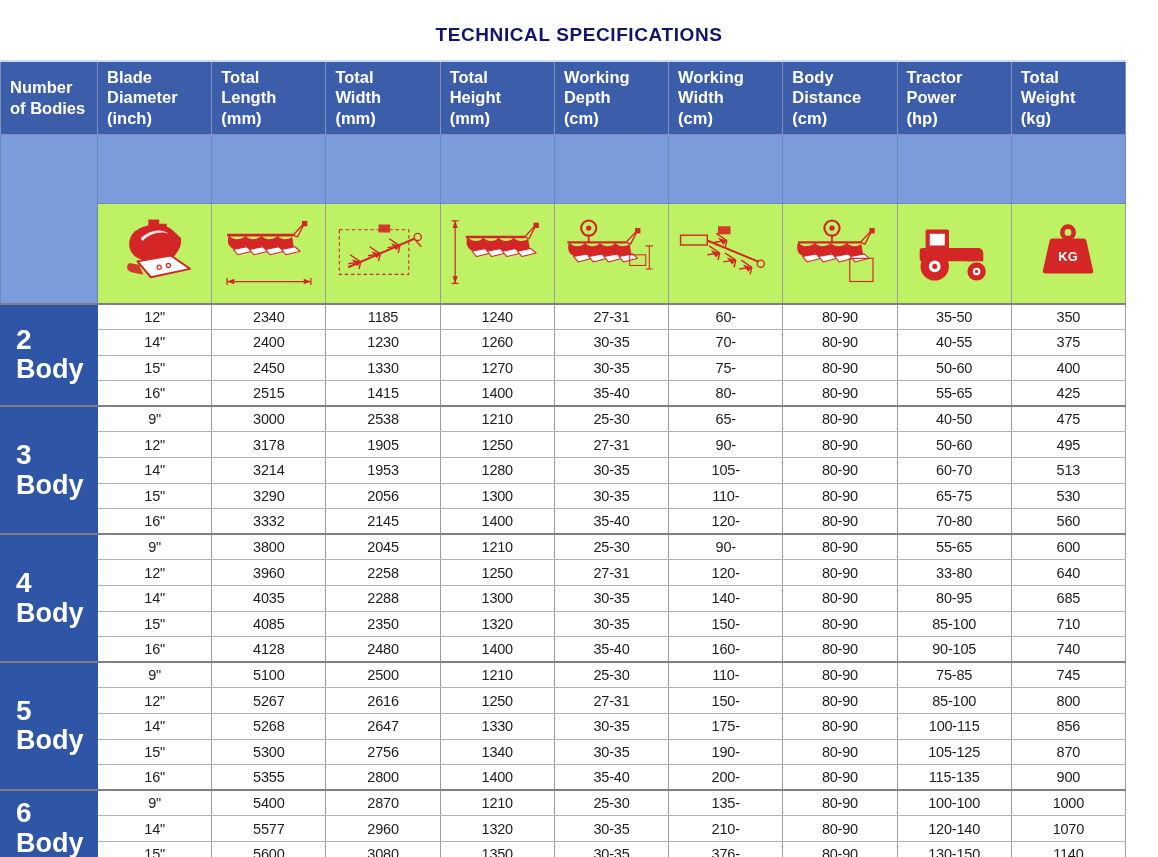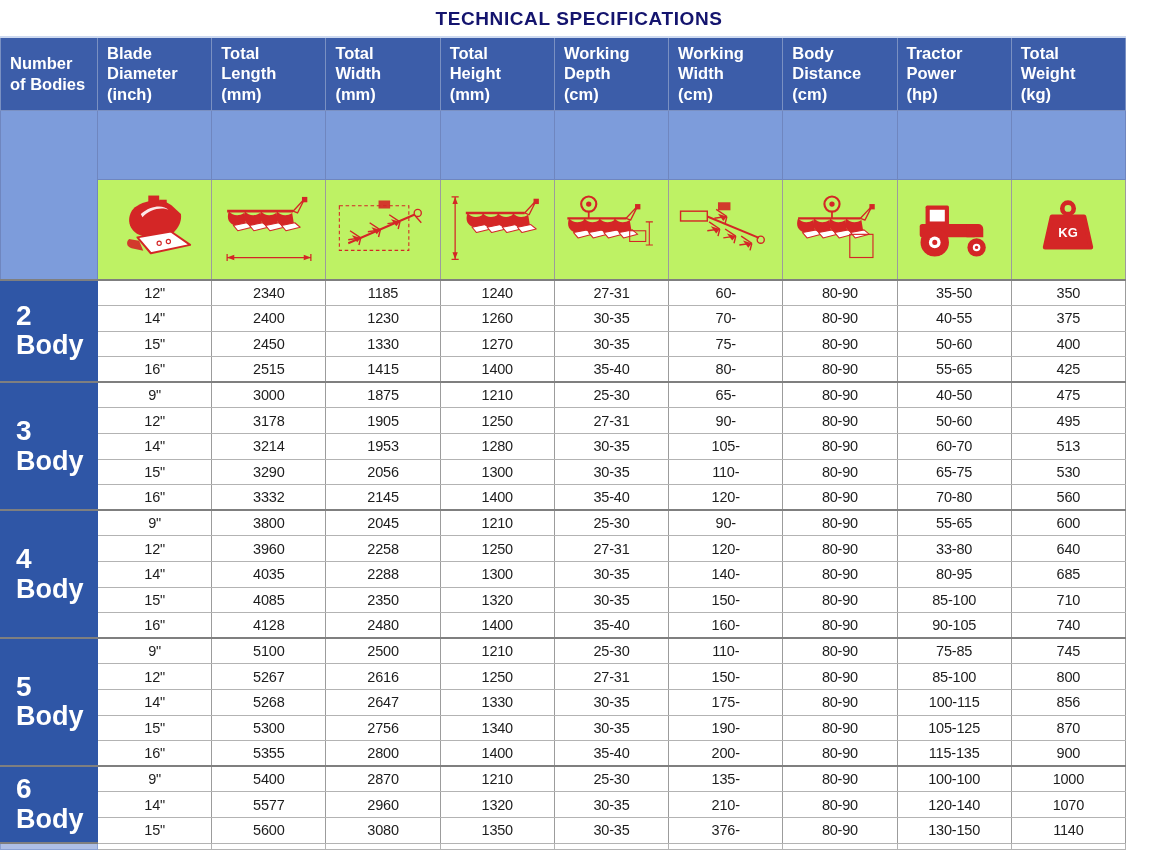--- a/index.html
+++ b/index.html
@@ -11,22 +11,22 @@
     --grid:#9c9c9c;
     --grid-light:#b3b3b3;
     --grid-heavy:#7f7f7f;
   }
   *{box-sizing:border-box;}
   body{
     width:1158px;height:857px;margin:0;overflow:hidden;background:#fff;
     font-family:"Liberation Sans",sans-serif;
   }
   .page-title{
-    text-align:center;padding-top:8px;font-size:19px;font-weight:bold;
-    color:var(--title-navy);letter-spacing:.6px;height:36px;
+    text-align:center;font-size:19px;font-weight:bold;
+    color:var(--title-navy);letter-spacing:.6px;height:36px;margin-top:24px;
   }
   table.spec{
     border-collapse:collapse;table-layout:fixed;width:1126px;margin-left:0;
     border-top:2px solid #cdd9f0;border-left:1px solid var(--grid);
     border-right:1px solid var(--grid);
   }
   th,td{padding:0;}
   thead th{
     background:var(--header-blue);color:#fff;font-weight:bold;font-size:16.5px;
     text-align:left;padding:4px 4px 4px 9px;white-space:pre-line;line-height:1.25;
@@ -303,21 +303,21 @@
         <td class="data">55-65</td>
         <td class="data">425</td>
       </tr>
       <tr class="data-row group-start">
         <td class="group" rowspan="5">
           <div class="g-num">3</div>
           <div class="g-word">Body</div>
         </td>
         <td class="data">9"</td>
         <td class="data">3000</td>
-        <td class="data">1875</td>
+        <td class="data">2538</td>
         <td class="data">1210</td>
         <td class="data">25-30</td>
         <td class="data">65-</td>
         <td class="data">80-90</td>
         <td class="data">40-50</td>
         <td class="data">475</td>
       </tr>
       <tr class="data-row">
         <td class="data">12"</td>
         <td class="data">3178</td>

